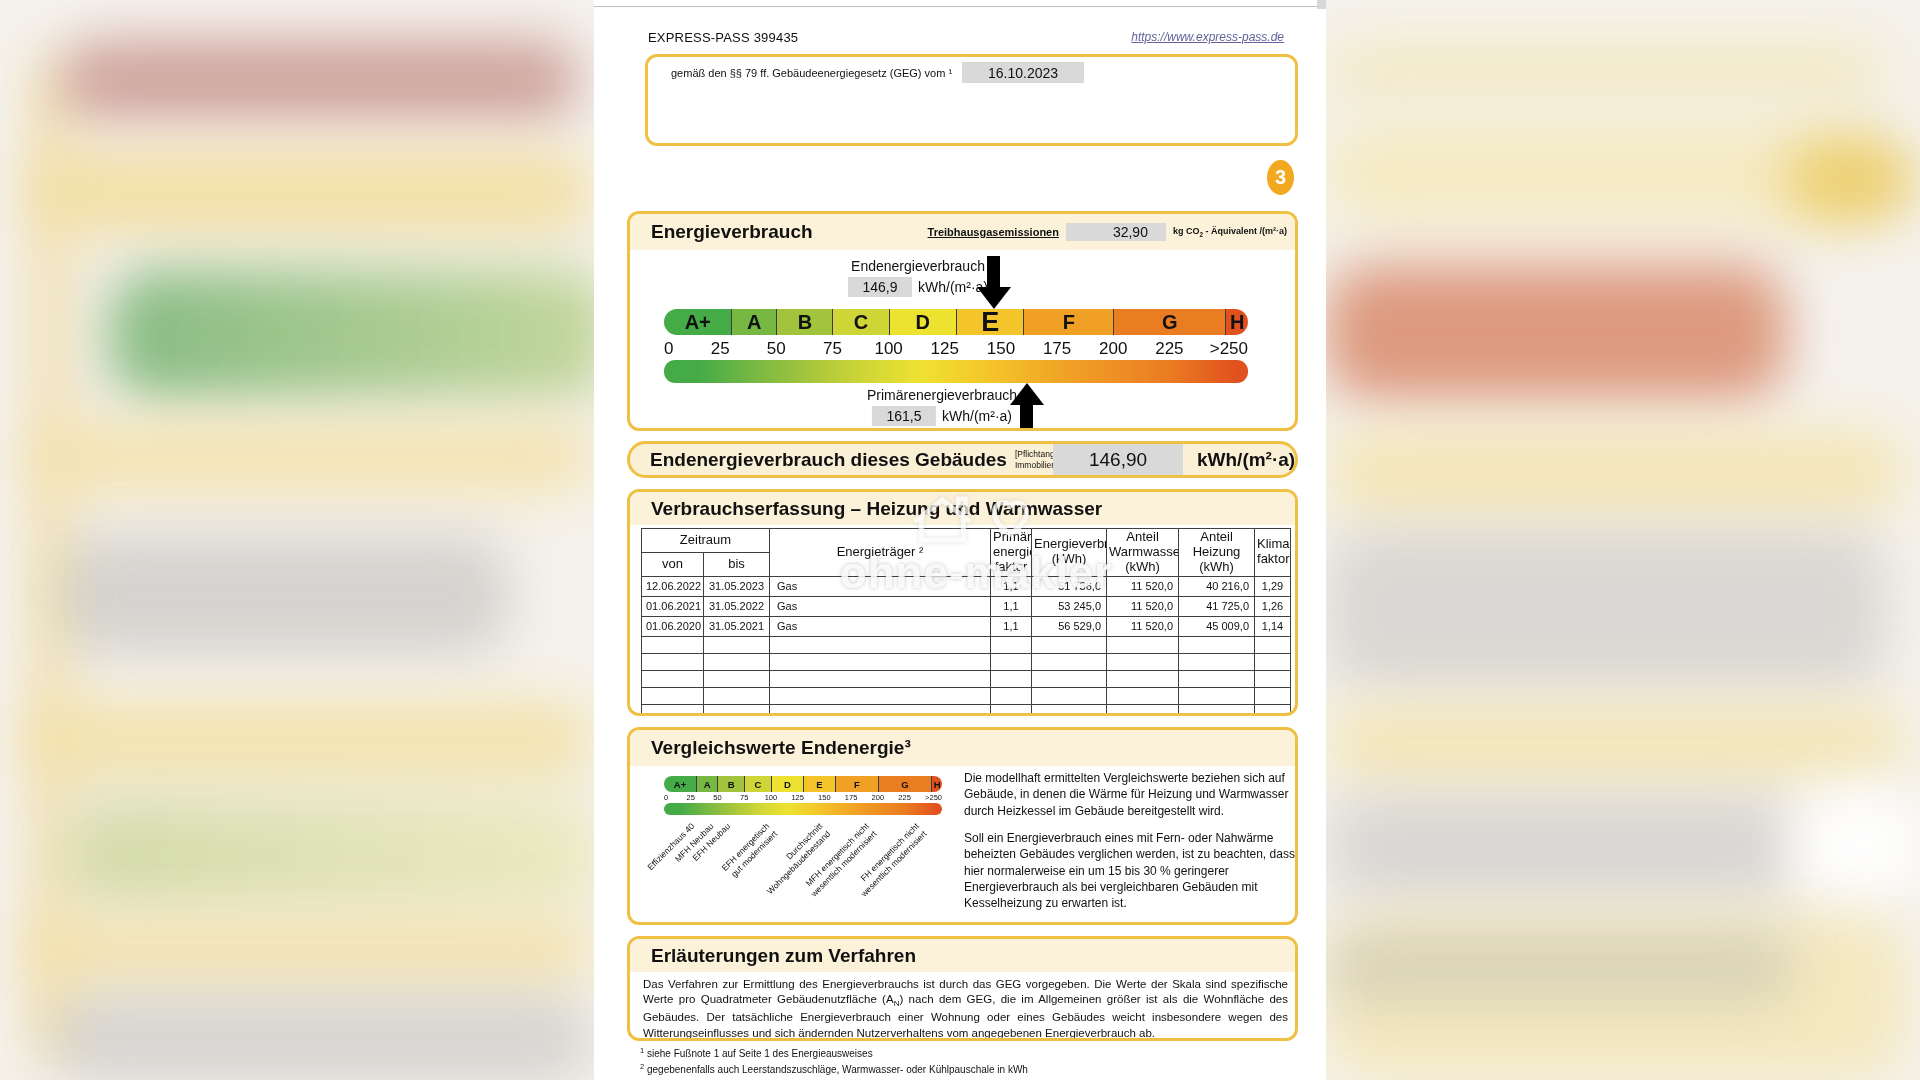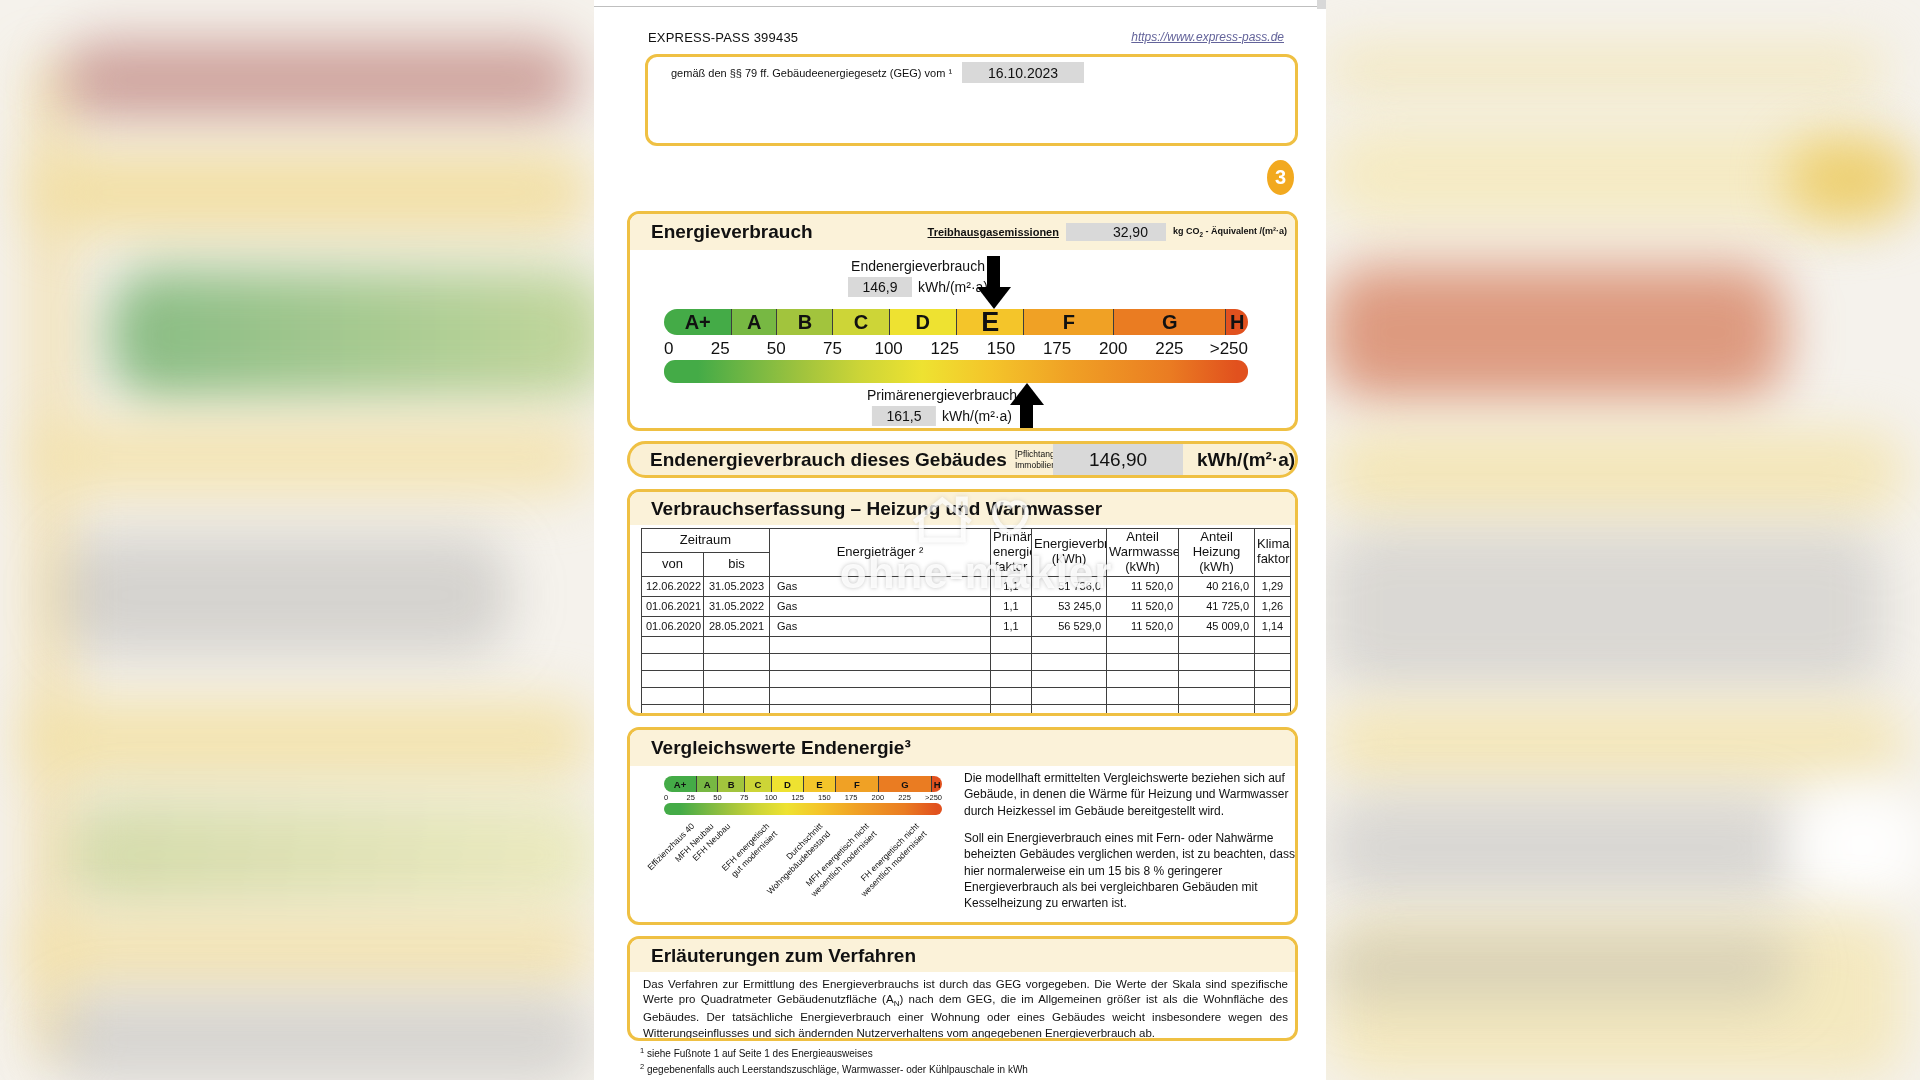--- a/index.html
+++ b/index.html
@@ -315,21 +315,21 @@
             <td class="c-c">31.05.2022</td>
             <td class="c-l">Gas</td>
             <td class="c-c">1,1</td>
             <td class="c-r">53 245,0</td>
             <td class="c-r">11 520,0</td>
             <td class="c-r">41 725,0</td>
             <td class="c-c">1,26</td>
           </tr>
           <tr>
             <td class="c-c">01.06.2020</td>
-            <td class="c-c">28.05.2021</td>
+            <td class="c-c">31.05.2021</td>
             <td class="c-l">Gas</td>
             <td class="c-c">1,1</td>
             <td class="c-r">56 529,0</td>
             <td class="c-r">11 520,0</td>
             <td class="c-r">45 009,0</td>
             <td class="c-c">1,14</td>
           </tr>
           <tr class="empty">
             <td></td>
             <td></td>
@@ -432,21 +432,21 @@
 gut modernisiert</div>
         <div class="rlabel" style="right: 45%;">Durchschnitt
 Wohngebäudebestand</div>
         <div class="rlabel" style="right: 28%;">MFH energetisch nicht
 wesentlich modernisiert</div>
         <div class="rlabel" style="right: 10%;">FH energetisch nicht
 wesentlich modernisiert</div>
       </div>
     <div class="cmp-text">
         <p>Die modellhaft ermittelten Vergleichswerte beziehen sich auf Gebäude, in denen die Wärme für Heizung und Warmwasser durch Heizkessel im Gebäude bereitgestellt wird.</p>
-        <p>Soll ein Energieverbrauch eines mit Fern- oder Nahwärme beheizten Gebäudes verglichen werden, ist zu beachten, dass hier normalerweise ein um 15 bis 8 % geringerer Energieverbrauch als bei vergleichbaren Gebäuden mit Kesselheizung zu erwarten ist.</p>
+        <p>Soll ein Energieverbrauch eines mit Fern- oder Nahwärme beheizten Gebäudes verglichen werden, ist zu beachten, dass hier normalerweise ein um 15 bis 30 % geringerer Energieverbrauch als bei vergleichbaren Gebäuden mit Kesselheizung zu erwarten ist.</p>
       </div>
   </div>
 
   <div class="box explanation-box">
     <div class="box-head">
       <span class="box-title">Erläuterungen zum Verfahren</span>
     </div>
     <p class="expl-body"><span>Das Verfahren zur Ermittlung des Energieverbrauchs ist durch das GEG vorgegeben. Die Werte der Skala sind spezifische Werte pro Quadratmeter Gebäudenutzfläche (A</span><sub>N</sub><span>) nach dem GEG, die im Allgemeinen größer ist als die Wohnfläche des Gebäudes. Der tatsächliche Energieverbrauch einer Wohnung oder eines Gebäudes weicht insbesondere wegen des Witterungseinflusses und sich ändernden Nutzerverhaltens vom angegebenen Energieverbrauch ab.</span></p>
   </div>
 

